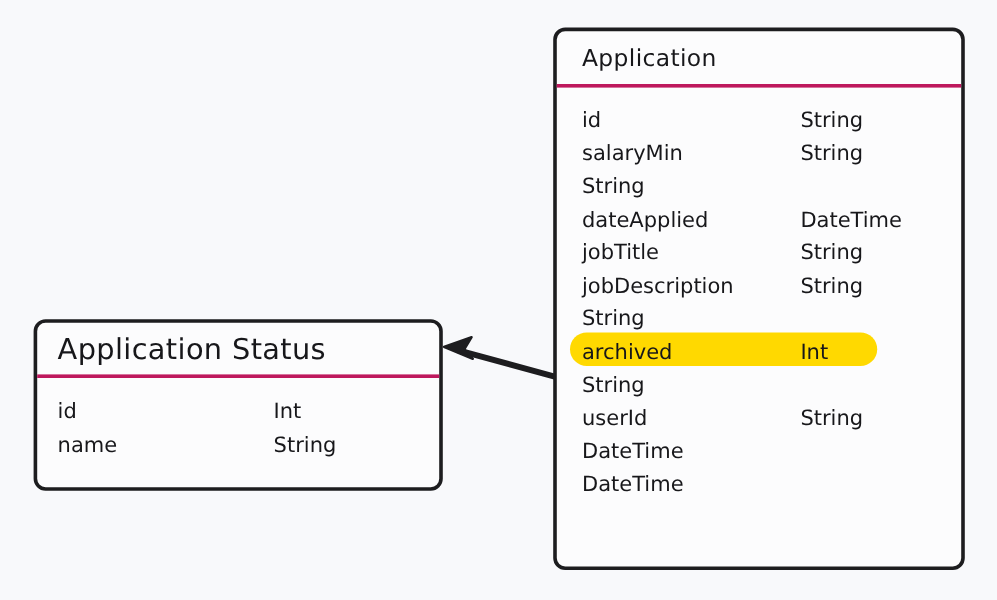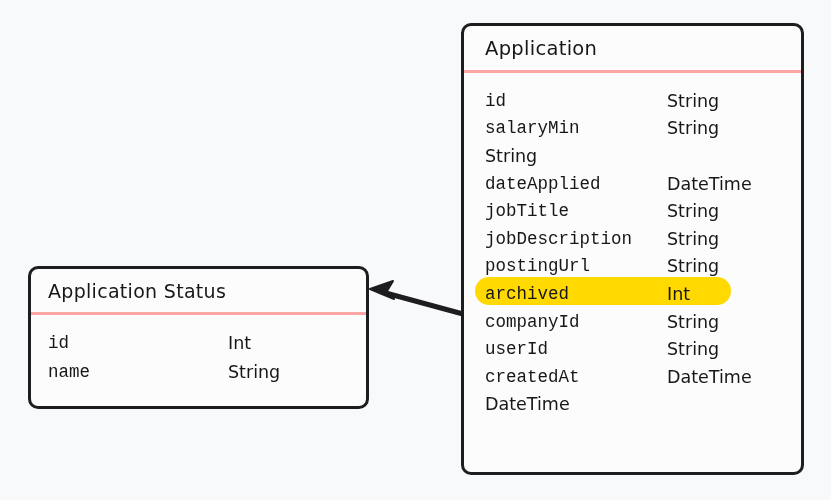--- a/index.html
+++ b/index.html
@@ -25,38 +25,38 @@
   .entity {
     position: absolute;
     background: #fcfcfd;
     border: 3px solid #1d1d1f;
     border-radius: 10px;
     box-sizing: border-box;
     z-index: 3;
   }
   .entity-title {
     box-sizing: border-box;
-    border-bottom: 3px solid #fca5a5;
+    border-bottom: 3px solid #be185d;
     display: flex;
     align-items: center;
     color: #17171a;
     letter-spacing: 0.3px;
   }
   .entity-body {
     box-sizing: border-box;
     position: relative;
   }
   .field-row {
     position: relative;
     display: flex;
     align-items: center;
     color: #17171a;
     white-space: nowrap;
   }
-  .field-name { position: relative; z-index: 2; font-family: Liberation Mono, monospace; }
+  .field-name { position: relative; z-index: 2; }
   .field-type { position: relative; z-index: 2; }
 
   
   .hl-mark {
     position: absolute;
     border-radius: 16px;
     background: #ffd900;
     z-index: 1;
   }
 
@@ -85,21 +85,21 @@
   
   #status-entity {
     left: 28px;
     top: 266px;
     width: 341px;
     height: 143px;
   }
   #status-entity .entity-title {
     height: 46px;
     padding-left: 17px;
-    font-size: 19px;
+    font-size: 24px;
   }
   #status-entity .entity-body {
     padding-top: 13px;
     padding-left: 17px;
   }
   #status-entity .field-row {
     height: 29px;
     font-size: 17.5px;
   }
   #status-entity .field-name { width: 180px; display:inline-block; }
@@ -143,40 +143,37 @@
       </div>
       <div class="field-row">
         <span class="field-name">jobTitle</span>
         <span class="field-type">String</span>
       </div>
       <div class="field-row">
         <span class="field-name">jobDescription</span>
         <span class="field-type">String</span>
       </div>
       <div class="field-row">
-        <span class="field-name">postingUrl</span>
         <span class="field-type">String</span>
       </div>
 
       <div class="field-row">
         <span class="hl-mark" style="left:-10px; top:-3px; width:256px; height:28px;"></span>
         <span class="field-name">archived</span>
         <span class="field-type">Int</span>
       </div>
 
       <div class="field-row">
-        <span class="field-name">companyId</span>
         <span class="field-type">String</span>
       </div>
       <div class="field-row">
         <span class="field-name">userId</span>
         <span class="field-type">String</span>
       </div>
       <div class="field-row">
-        <span class="field-name">createdAt</span>
         <span class="field-type">DateTime</span>
       </div>
       <div class="field-row">
         <span class="field-type">DateTime</span>
       </div>
 
     </div>
   </div>
 
   <div id="status-entity" class="entity">

